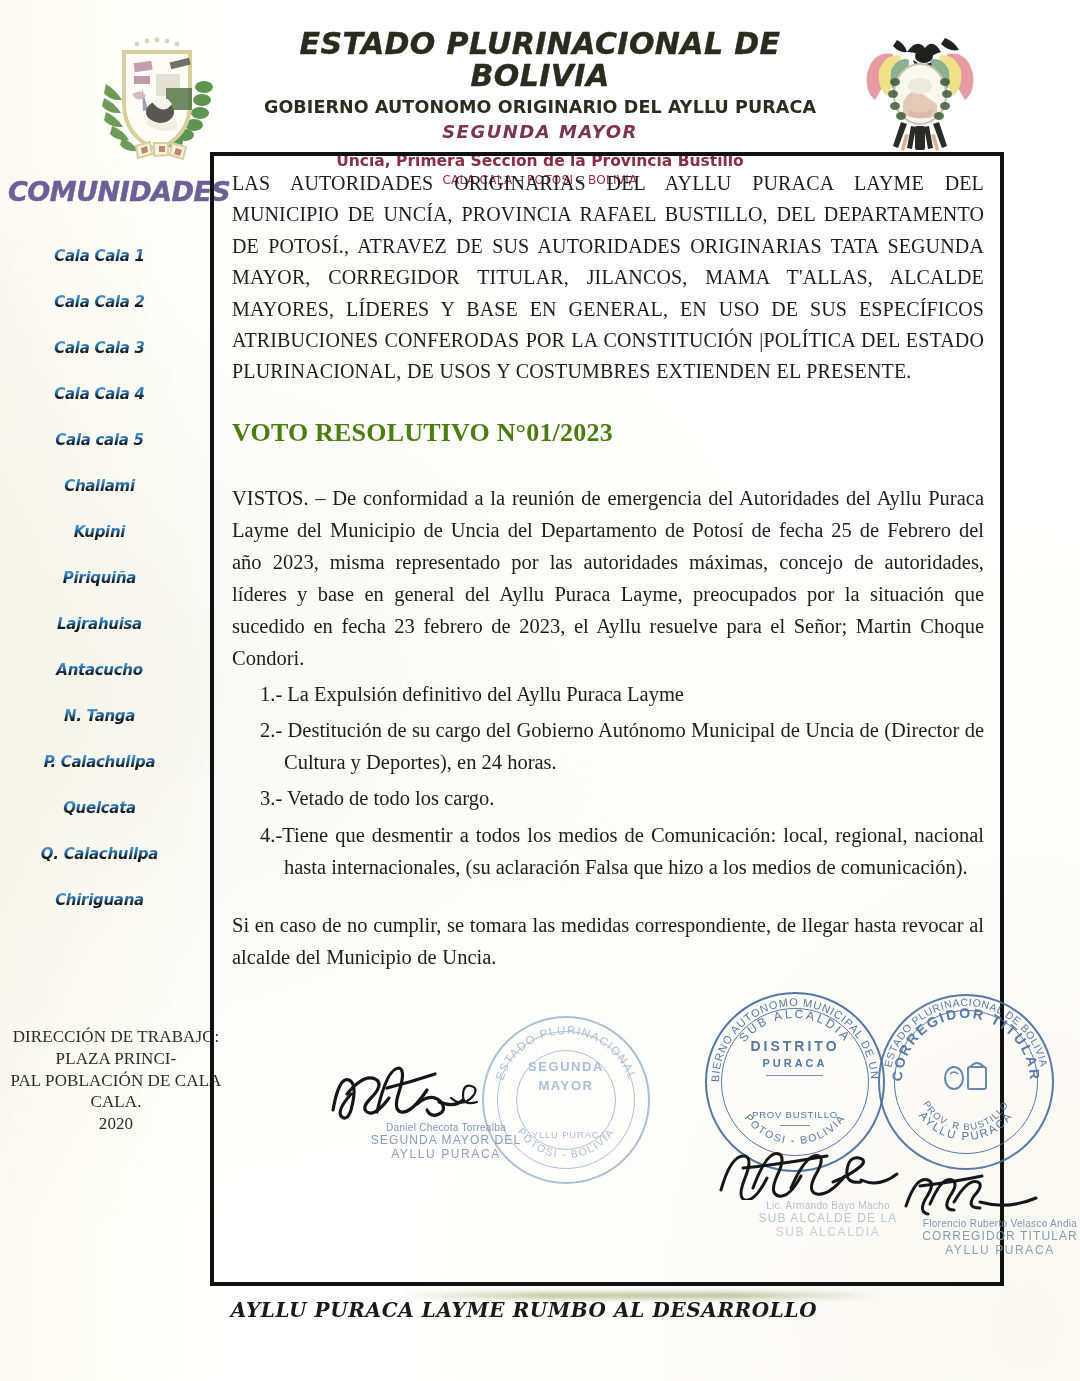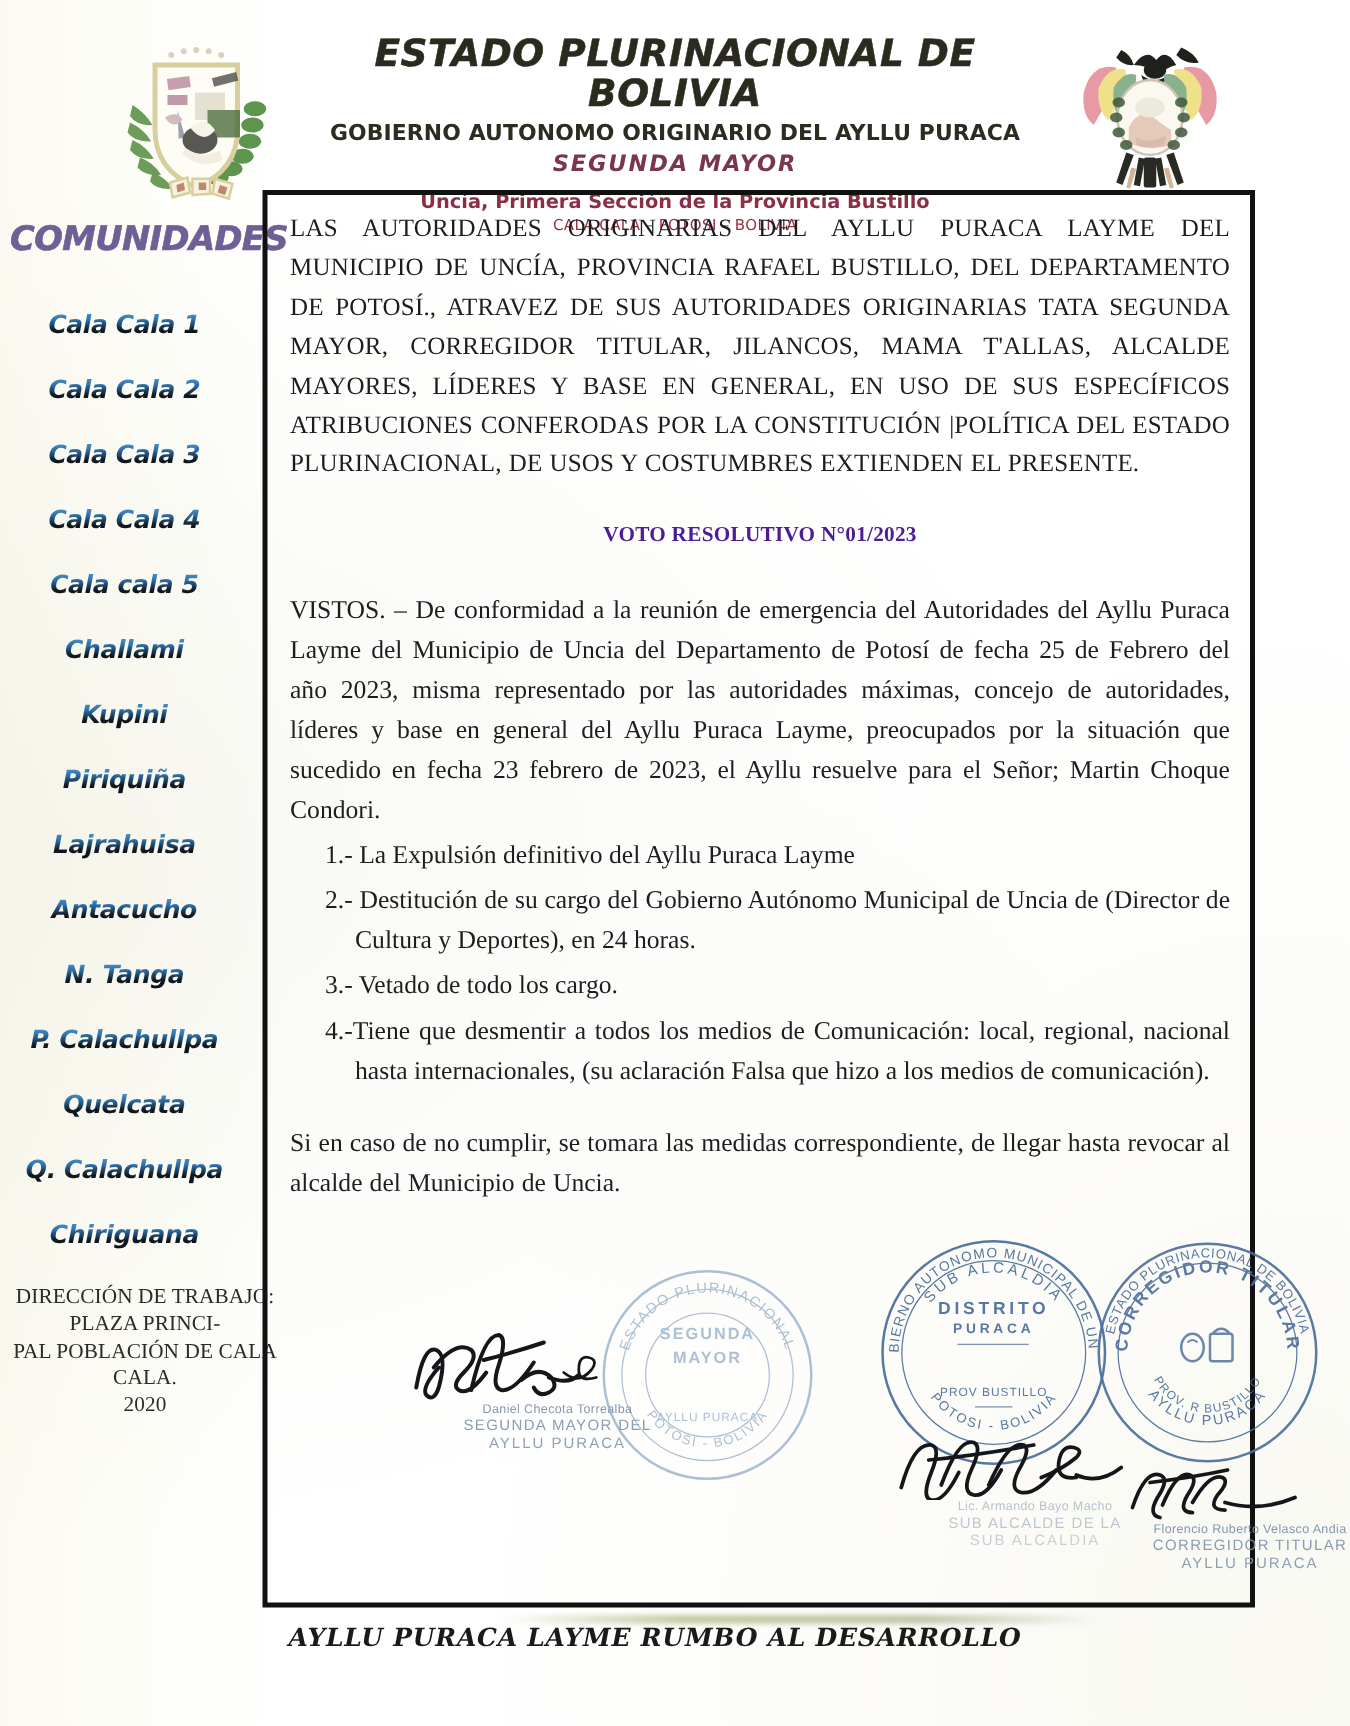--- a/index.html
+++ b/index.html
@@ -84,21 +84,21 @@
     font-size:27px; color:#6e5f97;
     letter-spacing:-.5px;
     text-align:center;
     margin-left:8px;
     -webkit-text-stroke:.5px #6e5f97;
   }
   #comm-list { margin-top:40px; }
   .comm {
     font-family:"DejaVu Sans", sans-serif;
     font-weight:bold; font-style:italic;
-    font-size:20px;
+    font-size:15px;
     text-align:center;
     margin-bottom:28px;
     padding-right:15px;
     background:linear-gradient(180deg,#5fa9dd 0%, #2c6fa8 38%, #101820 72%, #0b0f16 100%);
     -webkit-background-clip:text; background-clip:text;
     color:transparent;
     -webkit-text-fill-color:transparent;
     letter-spacing:-.3px;
   }
   #side-address {
@@ -127,26 +127,26 @@
     text-justify:inter-word;
     word-spacing:.5px;
   }
   #intro-para {
     text-transform:uppercase;
     letter-spacing:.15px;
     font-size:20px;
     line-height:1.57;
   }
   #res-title {
-    text-align:center;
+    text-align:left;
     font-weight:bold;
-    font-size:17px;
+    font-size:26px;
     letter-spacing:.2px;
     margin-top:30px;
-    color:#4c1d95;
+    color:#4d7c0f;
   }
   #vistos-para { margin-top:34px; }
   #numbered {
     margin:4px 0 0 0; padding:0; list-style:none;
   }
   #numbered li {
     font-size:20.5px; line-height:1.565;
     color:#1d1d1d;
     padding-left:52px;
     text-indent:-24px;

